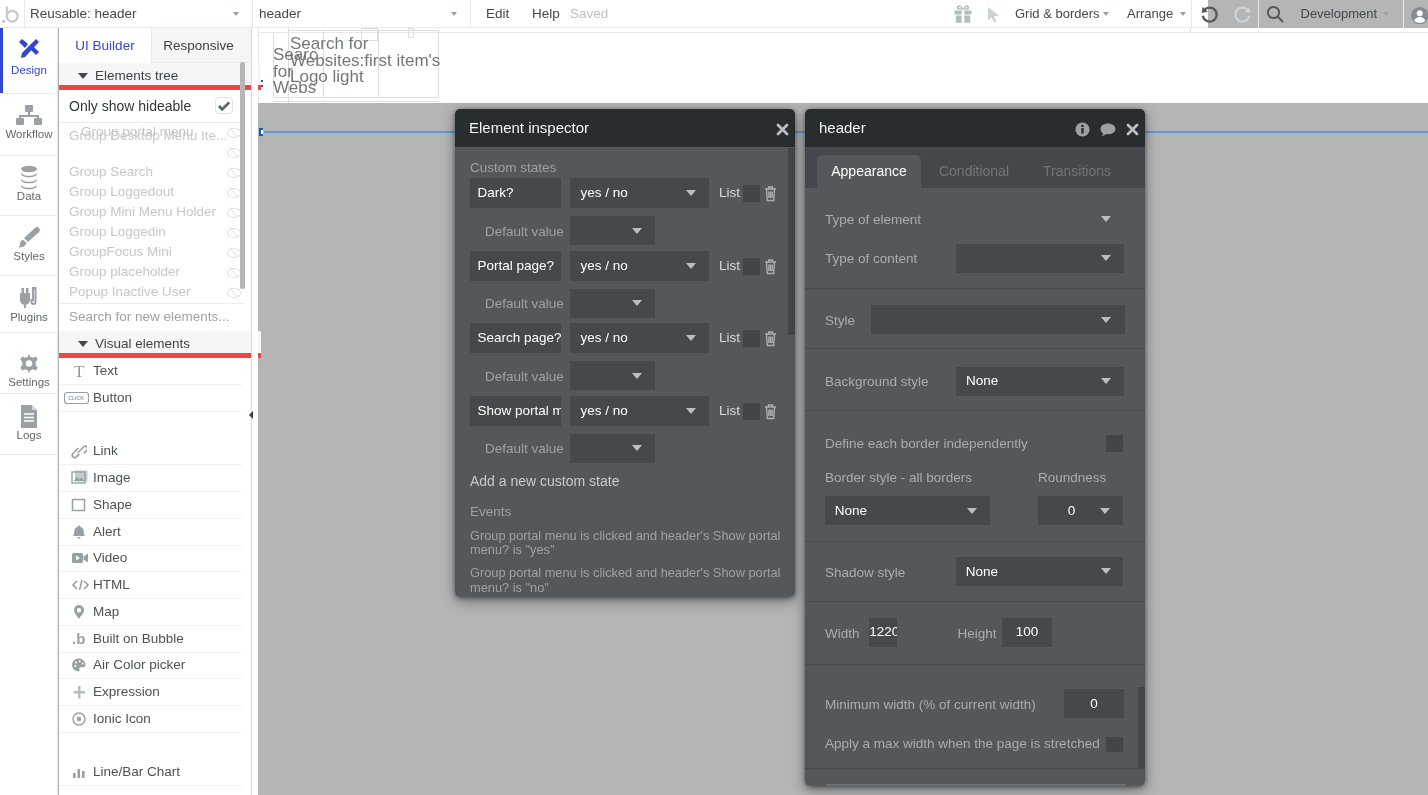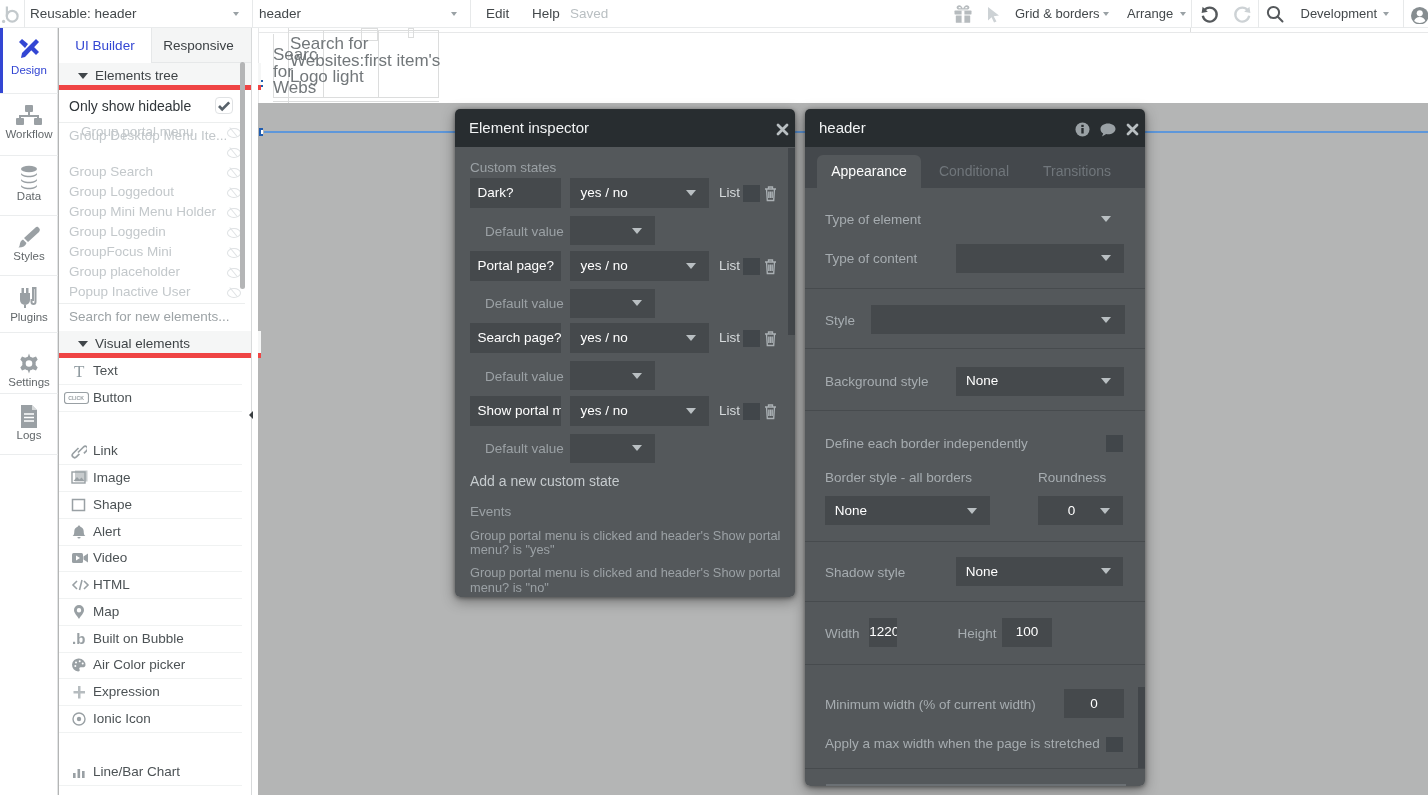--- a/index.html
+++ b/index.html
@@ -1,21 +1,21 @@
 <!DOCTYPE html>
 <html><head>
 <meta charset="utf-8">
 <style>
 * { margin:0; padding:0; box-sizing:border-box; }
 html,body { width:1428px; height:795px; overflow:hidden; background:#b4b5b5; font-family:"Liberation Sans", sans-serif; }
 .abs { position:absolute; }
 #stage { position:relative; width:1428px; height:795px; }
 
 
-#topbar { position:absolute; left:0; top:0; width:1428px; height:28px; background:#fff; border-bottom:1px solid #e9ebec; z-index:30; }
+#topbar { position:absolute; left:0; top:0; width:1208px; height:28px; background:#fff; border-bottom:1px solid #e9ebec; z-index:30; }
 #topbar .vsep { position:absolute; top:0; width:1px; height:28px; background:#e7e9ea; }
 .tb-text { position:absolute; top:0; height:28px; line-height:28px; font-size:13.5px; color:#43484b; white-space:nowrap; }
 .caret { position:absolute; width:0; height:0; border-left:3.8px solid transparent; border-right:3.8px solid transparent; border-top:4.6px solid #9aa1a5; }
 
 
 #sidebar { position:absolute; left:0; top:28px; width:58px; height:767px; background:#fff; border-right:1px solid #e2e4e5; z-index:25; }
 .sb-item { position:absolute; left:0; width:58px; text-align:center; }
 .sb-item .lbl { font-size:11.5px; color:#62676a; display:block; }
 .sb-sep { position:absolute; left:0; width:58px; height:1px; background:#ebedee; }
 

